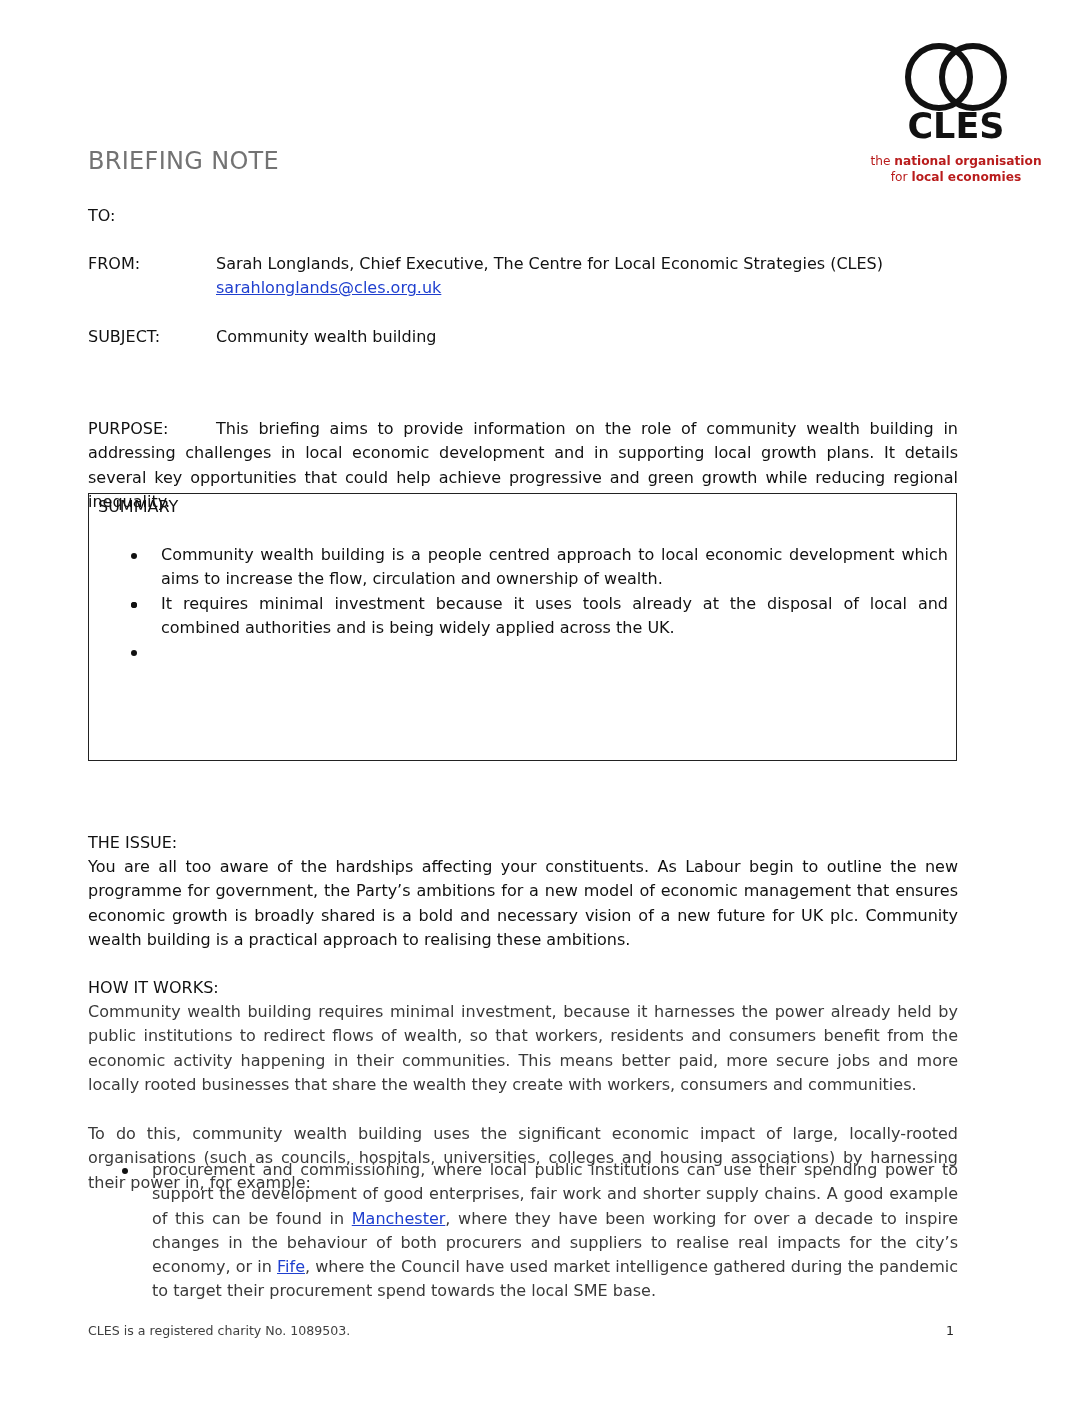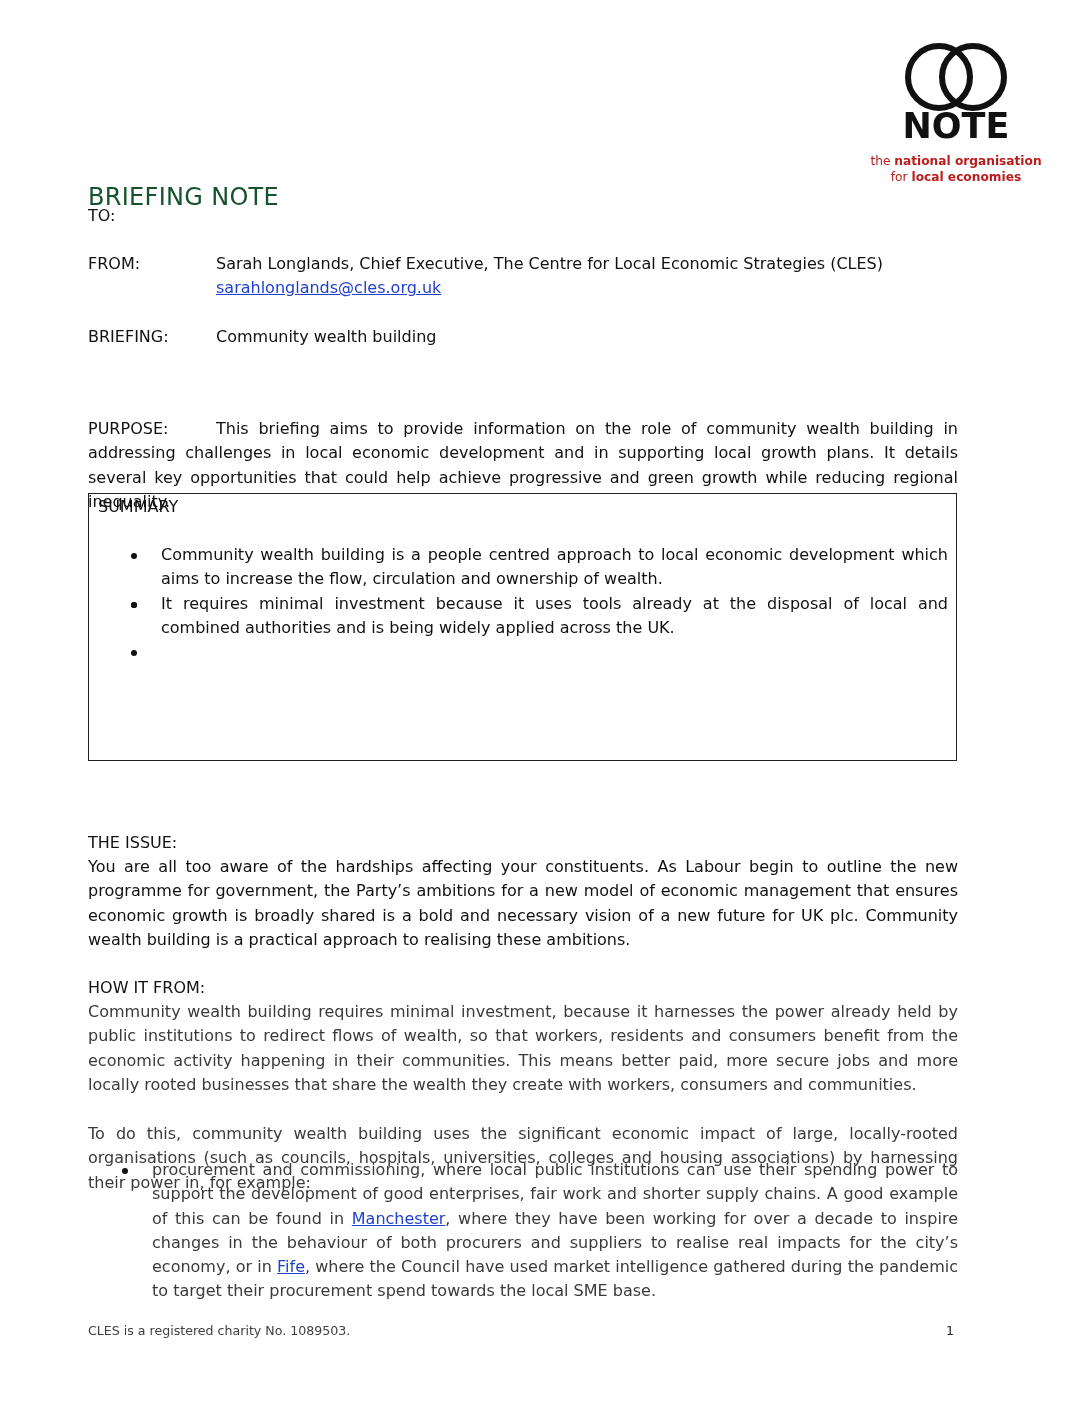--- a/index.html
+++ b/index.html
@@ -57,24 +57,23 @@
   .logo-tag b { font-weight: bold; }
   .logo-tag.l1 { top: 116px; }
   .logo-tag.l2 { top: 132px; }
 
   .title {
     position: absolute;
     left: 88px;
     top: 146px;
     font-size: 24px;
     letter-spacing: 0.3px;
-    color: #14532d;
+    color: #737373;
     font-weight: normal;
     line-height: 30px;
-    margin-top: 36px;
   }
 
   .text {
     font-size: 16px;
     line-height: 24.3px;
   }
 
   .field-label {
     position: absolute;
     left: 88px;
@@ -165,55 +164,55 @@
 </head>
 <body>
 
 <div class="page">
 
   <div class="logo">
     <svg width="108" height="78" viewBox="0 0 108 78">
       <circle cx="37" cy="39" r="31" fill="none" stroke="#111" stroke-width="6"></circle>
       <circle cx="71" cy="39" r="31" fill="none" stroke="#111" stroke-width="6"></circle>
     </svg>
-    <div class="logo-word">NOTE</div>
+    <div class="logo-word">CLES</div>
     <div class="logo-tag l1"><span>the </span><b>national organisation</b></div>
     <div class="logo-tag l2"><span>for </span><b>local economies</b></div>
   </div>
 
   <div class="title">BRIEFING NOTE</div>
 
   <div class="field-label text abs" style="top:204px;">TO:</div>
   <div class="field-value text abs" style="top:204px;"></div>
 
   <div class="field-label text abs" style="top:252px;">FROM:</div>
   <div class="field-value text abs" style="top:252px;">Sarah Longlands, Chief Executive, The Centre for Local Economic Strategies (CLES)</div>
   <div class="field-value text abs" style="top:276px;">
     <a class="link">sarahlonglands@cles.org.uk</a>
   </div>
 
-  <div class="field-label text abs" style="top:325px;">BRIEFING:</div>
+  <div class="field-label text abs" style="top:325px;">SUBJECT:</div>
   <div class="field-value text abs" style="top:325px;">Community wealth building</div>
 
   <div class="para text" style="top:373px;"><span class="inline-label">PURPOSE:</span><span>This briefing aims to provide information on the role of community wealth building in addressing challenges in local economic development and in supporting local growth plans. It details several key opportunities that could help achieve progressive and green growth while reducing regional inequality.</span></div>
 
   <div class="summary-box">
     <div class="summary-title text">SUMMARY</div>
     <ul class="bullet-list summary-list text">
       <li><span class="bullet-dot"></span><span>Community wealth building is a people centred approach to local economic development which aims to increase the flow, circulation and ownership of wealth.</span></li>
       <li><span class="bullet-dot"></span></li>
       <li><span class="bullet-dot"></span><span>It requires minimal investment because it uses tools already at the disposal of local and combined authorities and is being widely applied across the UK.</span></li>
       <li><span class="bullet-dot"></span></li>
     </ul>
   </div>
 
   <div class="para text" style="top:787px;">THE ISSUE:</div>
   <div class="para text" style="top:811px;">You are all too aware of the hardships affecting your constituents. As Labour begin to outline the new programme for government, the Party’s ambitions for a new model of economic management that ensures economic growth is broadly shared is a bold and necessary vision of a new future for UK plc. Community wealth building is a practical approach to realising these ambitions.</div>
 
-  <div class="para text" style="top:932px;">HOW IT FROM:</div>
+  <div class="para text" style="top:932px;">HOW IT WORKS:</div>
   <div class="para text gray" style="top:956px;">Community wealth building requires minimal investment, because it harnesses the power already held by public institutions to redirect flows of wealth, so that workers, residents and consumers benefit from the economic activity happening in their communities. This means better paid, more secure jobs and more locally rooted businesses that share the wealth they create with workers, consumers and communities.</div>
   <div class="para text gray" style="top:1078px;">To do this, community wealth building uses the significant economic impact of large, locally-rooted organisations (such as councils, hospitals, universities, colleges and housing associations) by harnessing their power in, for example:</div>
 
   <ul class="bullet-list lower-list text gray">
     <li><span class="bullet-dot"></span><span>procurement and commissioning, where local public institutions can use their spending power to support the development of good enterprises, fair work and shorter supply chains. A good example of this can be found in </span><a class="link">Manchester</a><span>, where they have been working for over a decade to inspire changes in the behaviour of both procurers and suppliers to realise real impacts for the city’s economy, or in </span><a class="link">Fife</a><span>, where the Council have used market intelligence gathered during the pandemic to target their procurement spend towards the local SME base.</span></li>
   </ul>
 
   <div class="footer-left">CLES is a registered charity No. 1089503.</div>
   <div class="footer-right">1</div>
 

